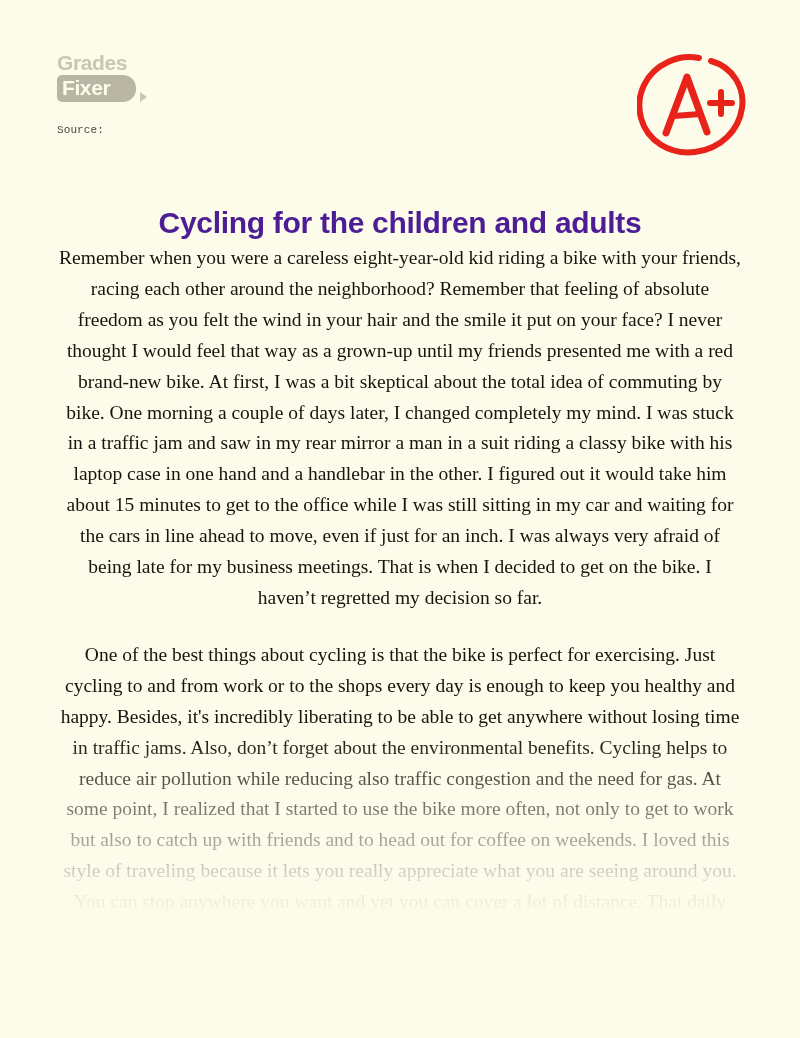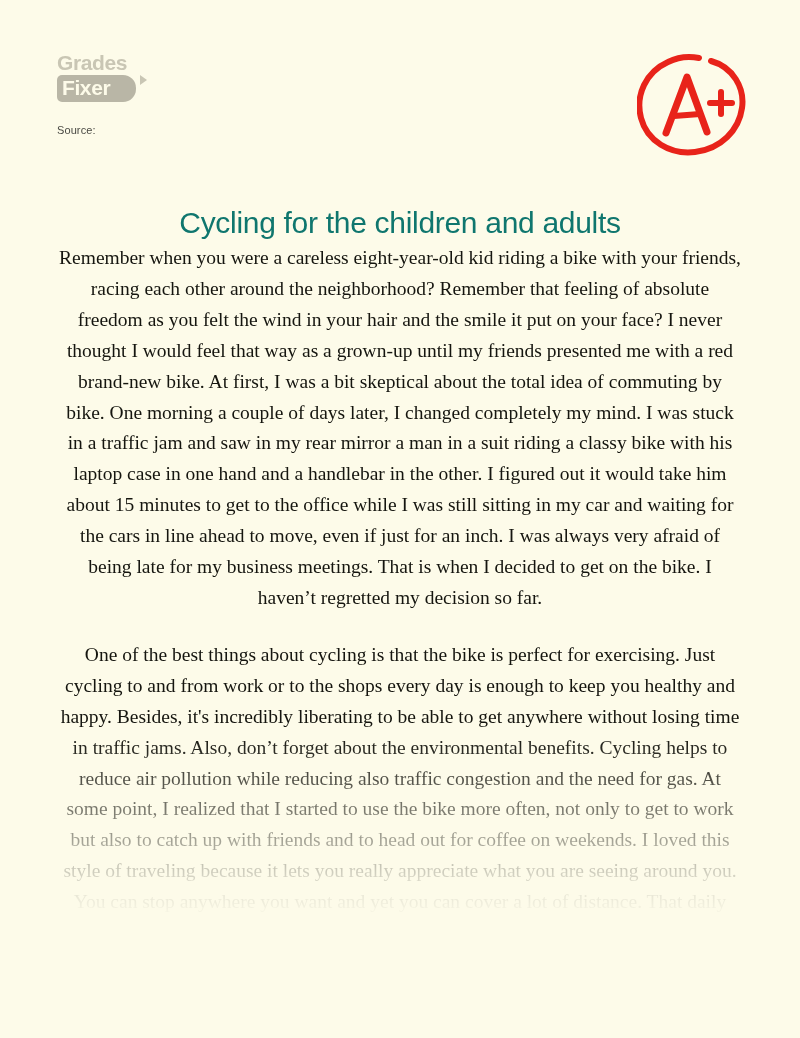--- a/index.html
+++ b/index.html
@@ -43,21 +43,21 @@
   .brand-top {
     font-family: "Liberation Sans", "DejaVu Sans", sans-serif;
     font-weight: bold;
     font-size: 21px;
     letter-spacing: -0.4px;
     color: #c9c6b4;
     line-height: 22px;
   }
   .brand-bottom-row {
     display: flex;
-    align-items: flex-start;
+    align-items: flex-end;
     margin-top: 1px;
   }
   .brand-badge {
     background: #b9b6a6;
     color: #fdfbe9;
     font-family: "Liberation Sans", "DejaVu Sans", sans-serif;
     font-weight: bold;
     font-size: 21px;
     letter-spacing: -0.4px;
     line-height: 22px;
@@ -70,21 +70,21 @@
     margin-left: 4px;
     border-top: 5px solid transparent;
     border-bottom: 5px solid transparent;
     border-left: 7px solid #c9c6b4;
   }
 
   .source-line {
     position: absolute;
     left: 57px;
     top: 124px;
-    font-family: Liberation Sans, sans-serif;
+    font-family: Liberation Mono, monospace;
     font-size: 11px;
     color: #4a4a44;
     letter-spacing: 0.1px;
   }
 
   .grade-stamp {
     position: absolute;
     right: 53px;
     top: 52px;
     width: 110px;
@@ -93,24 +93,24 @@
   .grade-stamp svg { display: block; }
 
   
   .essay-title {
     position: absolute;
     left: 0;
     top: 186px;
     width: 800px;
     text-align: center;
     font-family: "Liberation Sans", "DejaVu Sans", sans-serif;
-    font-weight: normal;
+    font-weight: bold;
     font-size: 30px;
     letter-spacing: -0.3px;
-    color: #0f766e;
+    color: #4c1d95;
   }
 
   .essay-body {
     position: absolute;
     left: 57px;
     top: 243px;
     width: 686px;
   }
 
   .para {

